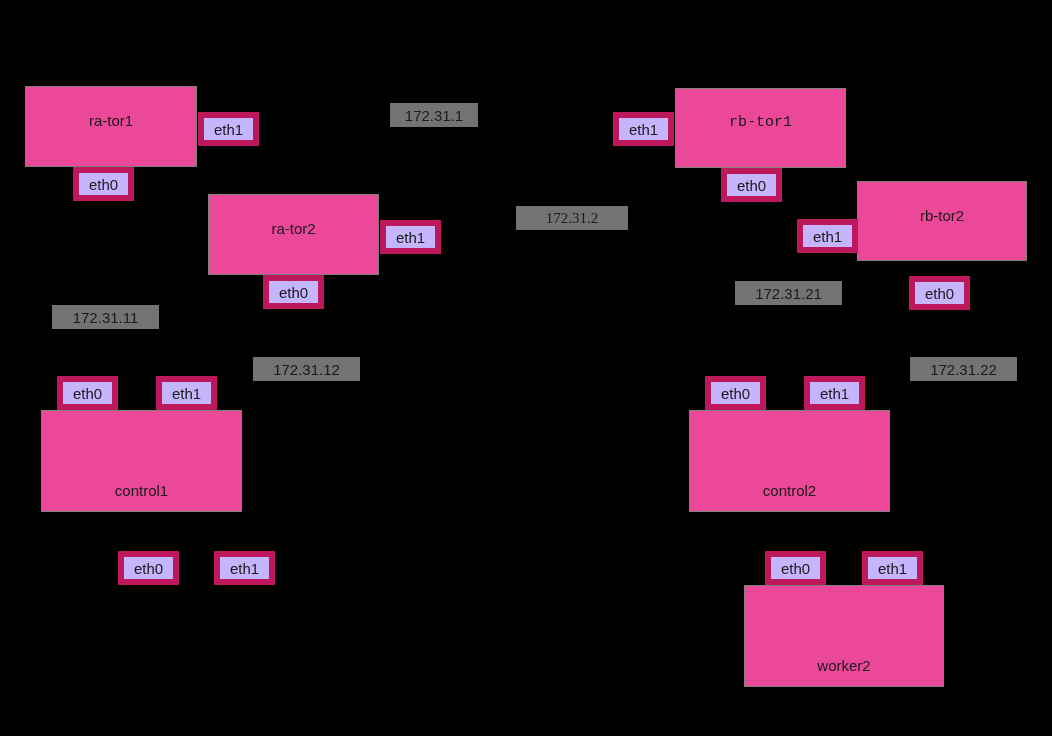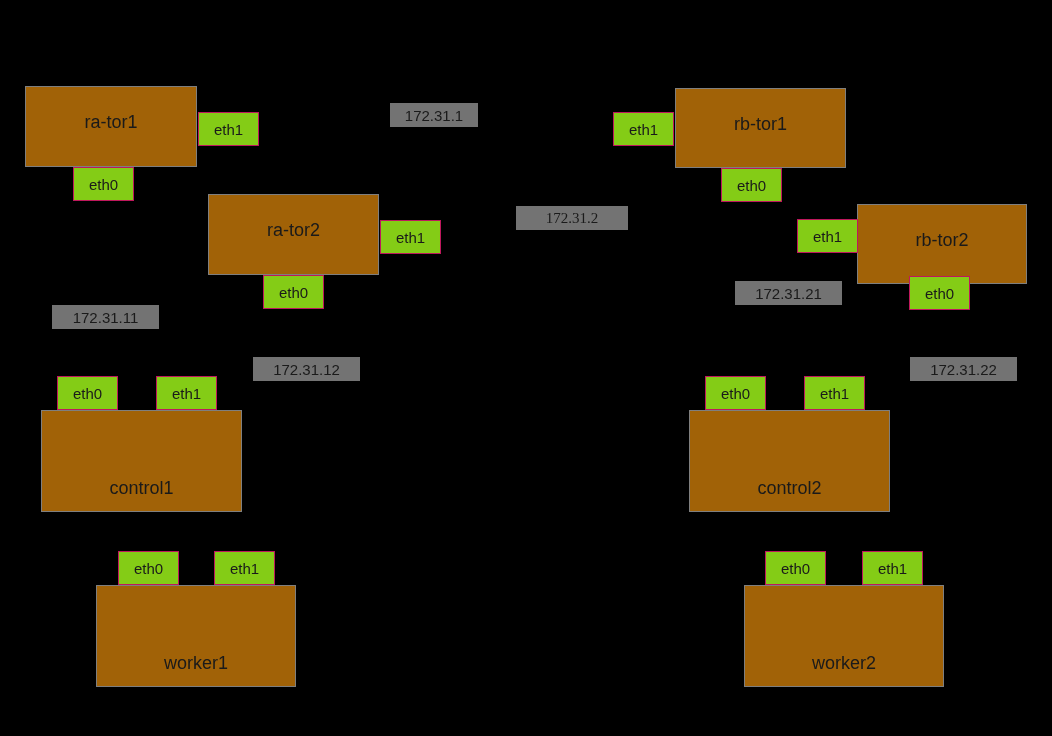--- a/index.html
+++ b/index.html
@@ -12,43 +12,43 @@
     position: relative;
     width: 1052px;
     height: 736px;
     background: #000000;
     overflow: hidden;
     font-family: "Liberation Sans", "DejaVu Sans", sans-serif;
   }
   
   .node {
     position: absolute;
-    background: #a16207;
+    background: #ec4899;
     border: 1px solid #7f7f7f;
     box-sizing: border-box;
     color: #1a1a1a;
-    font-size: 18px;
+    font-size: 15px;
     line-height: 1.1;
   }
   .node-label {
     position: absolute;
     left: 0;
     right: 0;
     text-align: center;
     white-space: nowrap;
   }
   
   .label-top    { top: 26px; }
   .label-bottom { bottom: 12px; }
 
   
   .iface {
     position: absolute;
-    background: #84cc16;
-    border: 1px solid #be185d;
+    background: #c4b5fd;
+    border: 6px solid #be185d;
     box-sizing: border-box;
     color: #1a1a1a;
     font-size: 15px;
     display: flex;
     align-items: center;
     justify-content: center;
     white-space: nowrap;
   }
   
   .netlabel {
@@ -70,43 +70,40 @@
     <div class="node" style="left: 25px; top: 86px; width: 172px; height: 81px;">
       <div class="node-label label-top">ra-tor1</div>
     </div>
     <div class="iface" style="left: 198px; top: 112px; width: 61px; height: 34px;">eth1</div>
     <div class="iface" style="left: 73px; top: 167px; width: 61px; height: 34px;">eth0</div>
     <div class="node" style="left: 208px; top: 194px; width: 171px; height: 81px;">
       <div class="node-label label-top">ra-tor2</div>
     </div>
     <div class="iface" style="left: 380px; top: 220px; width: 61px; height: 34px;">eth1</div>
     <div class="iface" style="left: 263px; top: 275px; width: 61px; height: 34px;">eth0</div>
-    <div class="node" style="left: 675px; top: 88px; width: 171px; height: 80px;">
+    <div class="node" style="left: 675px; top: 88px; width: 171px; height: 80px; font-family: Liberation Mono, monospace;">
       <div class="node-label label-top">rb-tor1</div>
     </div>
     <div class="iface" style="left: 613px; top: 112px; width: 61px; height: 34px;">eth1</div>
     <div class="iface" style="left: 721px; top: 168px; width: 61px; height: 34px;">eth0</div>
-    <div class="node" style="left: 857px; top: 204px; width: 170px; height: 80px;">
+    <div class="node" style="left: 857px; top: 181px; width: 170px; height: 80px;">
       <div class="node-label label-top">rb-tor2</div>
     </div>
     <div class="iface" style="left: 797px; top: 219px; width: 61px; height: 34px;">eth1</div>
     <div class="iface" style="left: 909px; top: 276px; width: 61px; height: 34px;">eth0</div>
     <div class="node" style="left: 41px; top: 410px; width: 201px; height: 102px;">
       <div class="node-label label-bottom">control1</div>
     </div>
     <div class="iface" style="left: 57px; top: 376px; width: 61px; height: 34px;">eth0</div>
     <div class="iface" style="left: 156px; top: 376px; width: 61px; height: 34px;">eth1</div>
     <div class="node" style="left: 689px; top: 410px; width: 201px; height: 102px;">
       <div class="node-label label-bottom">control2</div>
     </div>
     <div class="iface" style="left: 705px; top: 376px; width: 61px; height: 34px;">eth0</div>
     <div class="iface" style="left: 804px; top: 376px; width: 61px; height: 34px;">eth1</div>
-    <div class="node" style="left: 96px; top: 585px; width: 200px; height: 102px;">
-      <div class="node-label label-bottom">worker1</div>
-    </div>
     <div class="iface" style="left: 118px; top: 551px; width: 61px; height: 34px;">eth0</div>
     <div class="iface" style="left: 214px; top: 551px; width: 61px; height: 34px;">eth1</div>
     <div class="node" style="left: 744px; top: 585px; width: 200px; height: 102px;">
       <div class="node-label label-bottom">worker2</div>
     </div>
     <div class="iface" style="left: 765px; top: 551px; width: 61px; height: 34px;">eth0</div>
     <div class="iface" style="left: 862px; top: 551px; width: 61px; height: 34px;">eth1</div>
     <div class="netlabel" style="left: 390px; top: 103px; width: 88px; height: 24px;">172.31.1</div>
     <div class="netlabel" style="left: 516px; top: 206px; width: 112px; height: 24px; font-family: Liberation Serif, serif;">172.31.2</div>
     <div class="netlabel" style="left: 52px; top: 269px; width: 107px; height: 24px; margin-top: 36px;">172.31.11</div>

